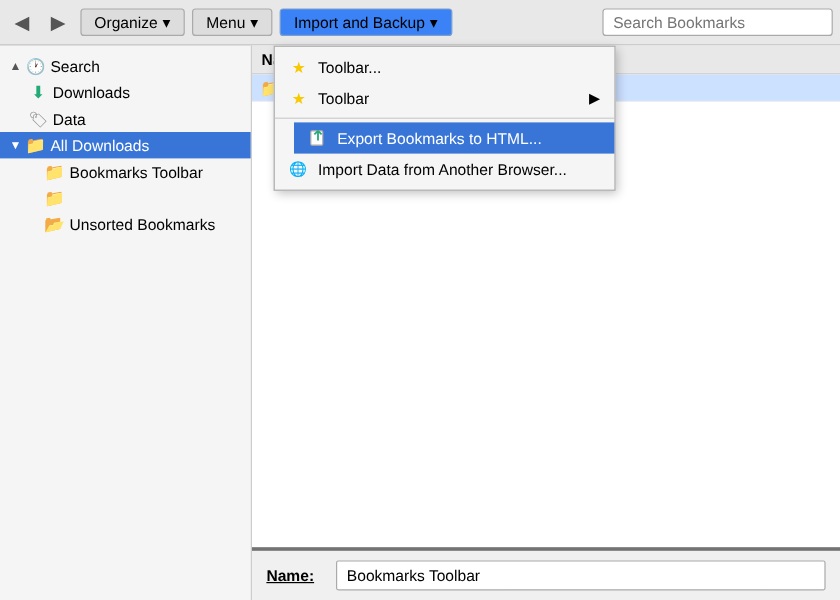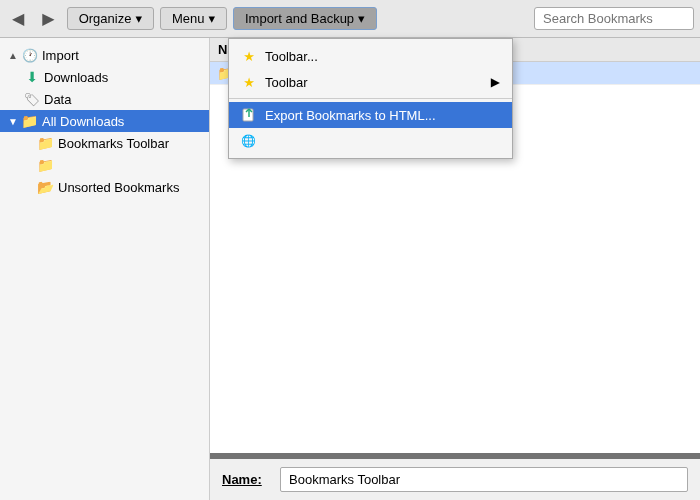--- a/index.html
+++ b/index.html
@@ -29,40 +29,40 @@
       align-items: center;
       gap: 4px;
       padding: 3px 11px;
       background: #ddd;
       border: 1px solid #aaa;
       border-radius: 3px;
       cursor: pointer;
       font-size: 13px;
     }
     .toolbar-btn.active {
-      background: #a3a3a3;
+      background: #3b82f6;
       border-color: #7a9fce;
     }
 
     .nav-arrow {
       padding: 3px 6px;
       background: transparent;
       border: none;
       font-size: 16px;
       cursor: pointer;
       color: #555;
     }
 
     .search-box {
       margin-left: auto;
       padding: 3px 8px;
       border: 1px solid #aaa;
       border-radius: 3px;
       font-size: 13px;
-      width: 160px;
+      width: 192px;
       background: #fff;
     }
 
     
     .main {
       display: flex;
       height: calc(500px - 38px);
     }
 
     
@@ -131,21 +131,21 @@
     .list-row.selected {
       background: #cce0ff;
     }
     .list-row-name { width: 196px; display: flex; align-items: center; gap: 4px; }
     .list-row-location { flex: 1; font-size: 12px; color: #555; }
 
     .name-footer {
       display: flex;
       align-items: center;
       padding: 8px 12px;
-      border-top: 6px solid #737373;
+      border-top: 3px solid #737373;
       background: #f0f0f0;
       gap: 8px;
     }
     .name-footer label {
       font-weight: bold;
       text-decoration: underline;
       min-width: 50px;
     }
     .name-footer input {
       flex: 1;
@@ -173,20 +173,21 @@
       display: flex;
       align-items: center;
       padding: 5px 12px;
       gap: 8px;
       cursor: pointer;
       white-space: nowrap;
     }
     .menu-item.highlighted {
       background: #3875d7;
       color: #fff;
+      margin-left: 16px;
     }
 
     .menu-separator {
       height: 1px;
       background: #ccc;
       margin: 3px 0;
     }
 
     .menu-arrow {
       margin-left: auto;
@@ -233,21 +234,21 @@
   <input class="search-box" type="text" placeholder="Search Bookmarks" style="">
 </div>
 
 <div class="main">
 
   <div class="sidebar">
 
     <div class="sidebar-item">
       <span class="expand-arrow">▲</span>
       <span class="mini-icon" style="color:#888;">🕐</span>
-      <span>Import</span>
+      <span>Search</span>
     </div>
 
     <div class="sidebar-item sidebar-group">
       <span class="mini-icon" style="color:#2a7; font-size:14px;">⬇</span>
       <span>Downloads</span>
     </div>
 
     <div class="sidebar-item sidebar-group">
       <span class="mini-icon" style="color:#888;">🏷</span>
       <span>Data</span>
@@ -325,15 +326,16 @@
         <line x1="4" y1="4" x2="7" y2="1" stroke="#2a7" stroke-width="1.5"></line>
         <line x1="10" y1="4" x2="7" y2="1" stroke="#2a7" stroke-width="1.5"></line>
         <line x1="7" y1="1" x2="7" y2="9" stroke="#2a7" stroke-width="1.5"></line>
       </svg>
     </span>
     <span>Export Bookmarks to HTML...</span>
   </div>
 
   <div class="menu-item">
     <span class="mini-icon" style="font-size:12px;">🌐</span>
+    <span>Import Data from Another Browser...</span>
   </div>
 
 </div>
 
 </body></html>

